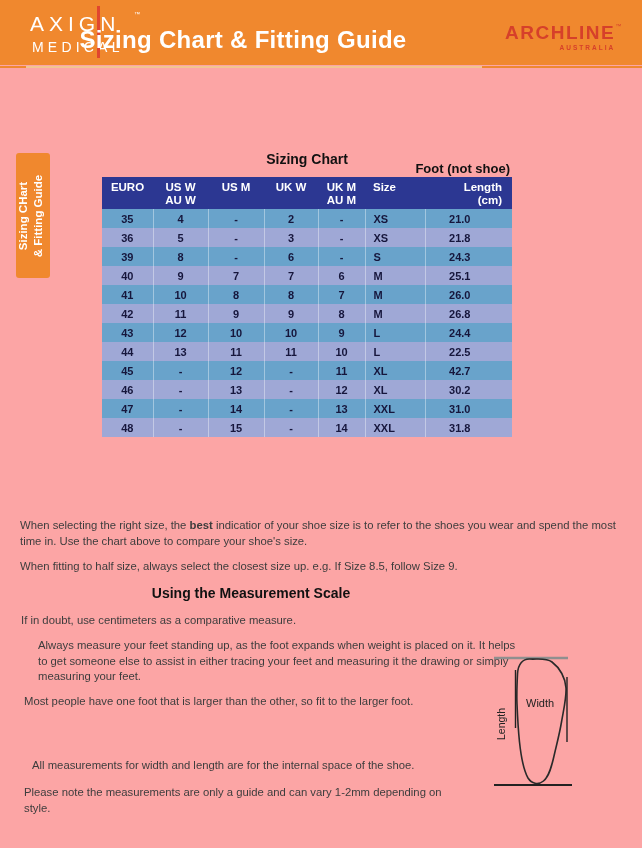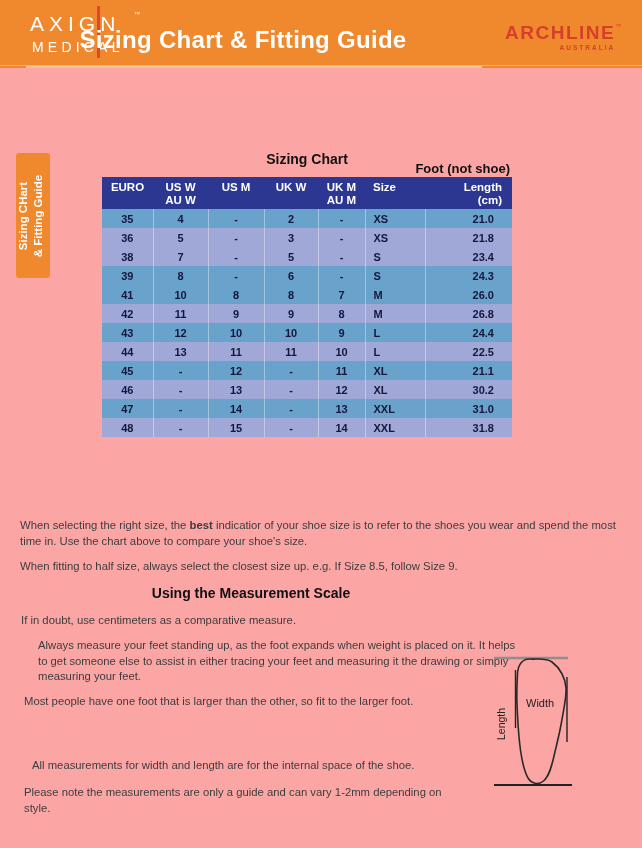--- a/index.html
+++ b/index.html
@@ -48,21 +48,21 @@
   .size-table td { height:19px; font-size:11px; font-weight:bold; color:#16163c; text-align:center; }
   .size-table tr.odd td { background:#69A3CB; }
   .size-table tr.even td { background:#9FA8D6; }
   .size-table td:not(.c0) { border-left:1px solid rgba(255,255,255,0.38); }
   .size-table .c0 { width:51px; } .size-table .c1 { width:55px; }
   .size-table .c2 { width:56px; } .size-table .c3 { width:54px;text-align:center; }
   .size-table .c4 { width:47px; } .size-table .c5 { width:60px; }
   .size-table .c6 { width:87px; }
   .size-table th.c5, .size-table td.c5 { text-align:left; padding-left:8px; }
   .size-table th.c6 { text-align:right; padding-right:10px; }
-  .size-table td.c6 { text-align:right; padding-right:18px; }
+  .size-table td.c6 { padding-right:18px; }
 
   
   .section-heading { position:absolute; left:0; width:502px; text-align:center;
     font-size:14px; font-weight:bold; color:#111; }
   .body-p { position:absolute; font-size:11.3px; line-height:15.5px; color:#3d3d3d; }
   .bold { font-weight:bold; }
 
   
   .foot-diagram { position:absolute; left:488px; top:650px; }
 </style>
@@ -139,38 +139,38 @@
         </tr>
         <tr class="even">
           <td class="c0">36</td>
           <td class="c1">5</td>
           <td class="c2">-</td>
           <td class="c3">3</td>
           <td class="c4">-</td>
           <td class="c5">XS</td>
           <td class="c6">21.8</td>
         </tr>
-        <tr class="even">
-          <td class="c0">38</td>
-          <td class="c1">7</td>
-          <td class="c2">-</td>
-          <td class="c3">5</td>
-          <td class="c4">-</td>
-          <td class="c5">S</td>
-          <td class="c6">23.4</td>
-        </tr>
         <tr class="odd">
           <td class="c0">39</td>
           <td class="c1">8</td>
           <td class="c2">-</td>
           <td class="c3">6</td>
           <td class="c4">-</td>
           <td class="c5">S</td>
           <td class="c6">24.3</td>
         </tr>
+        <tr class="even">
+          <td class="c0">40</td>
+          <td class="c1">9</td>
+          <td class="c2">7</td>
+          <td class="c3">7</td>
+          <td class="c4">6</td>
+          <td class="c5">M</td>
+          <td class="c6">25.1</td>
+        </tr>
         <tr class="odd">
           <td class="c0">41</td>
           <td class="c1">10</td>
           <td class="c2">8</td>
           <td class="c3">8</td>
           <td class="c4">7</td>
           <td class="c5">M</td>
           <td class="c6">26.0</td>
         </tr>
         <tr class="even">
@@ -200,21 +200,21 @@
           <td class="c5">L</td>
           <td class="c6">22.5</td>
         </tr>
         <tr class="odd">
           <td class="c0">45</td>
           <td class="c1">-</td>
           <td class="c2">12</td>
           <td class="c3">-</td>
           <td class="c4">11</td>
           <td class="c5">XL</td>
-          <td class="c6">21.1</td>
+          <td class="c6">42.7</td>
         </tr>
         <tr class="even">
           <td class="c0">46</td>
           <td class="c1">-</td>
           <td class="c2">13</td>
           <td class="c3">-</td>
           <td class="c4">12</td>
           <td class="c5">XL</td>
           <td class="c6">30.2</td>
         </tr>

